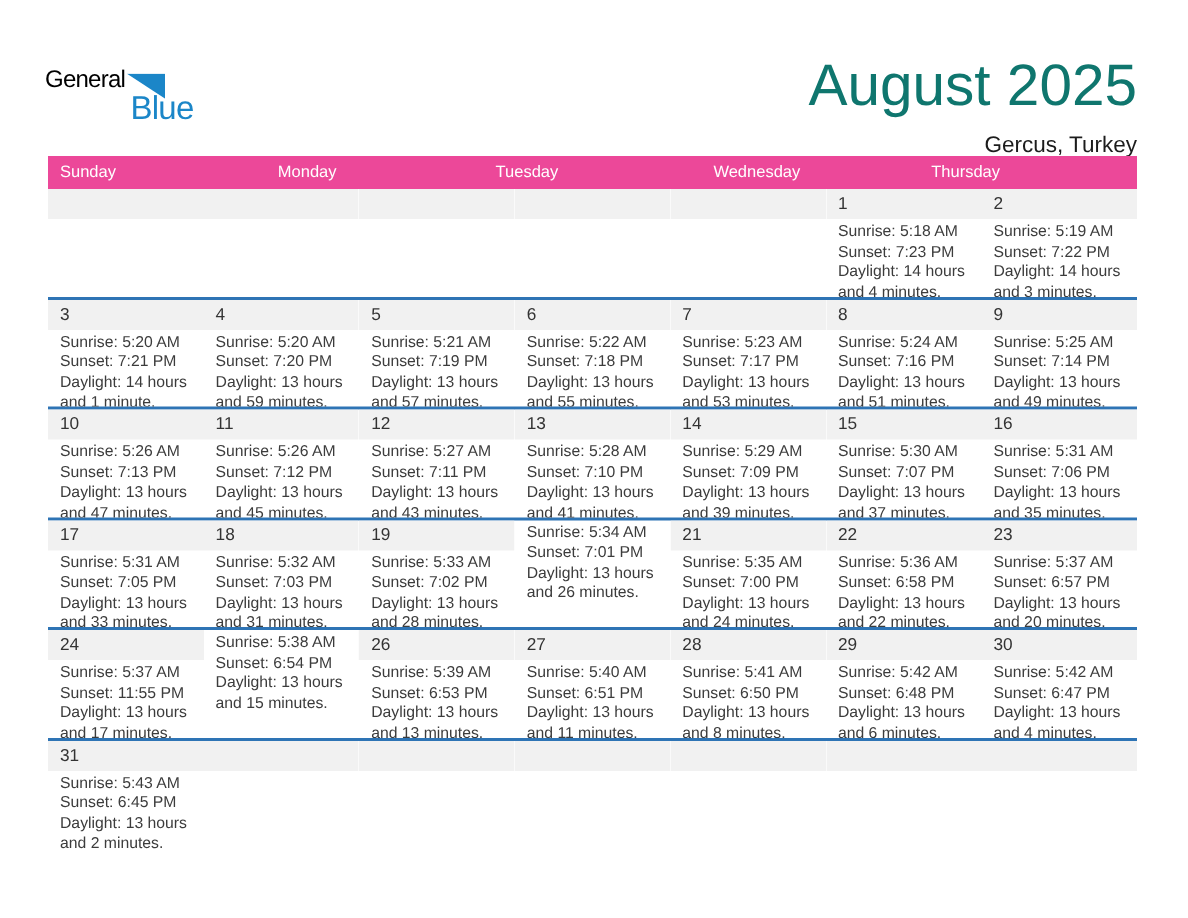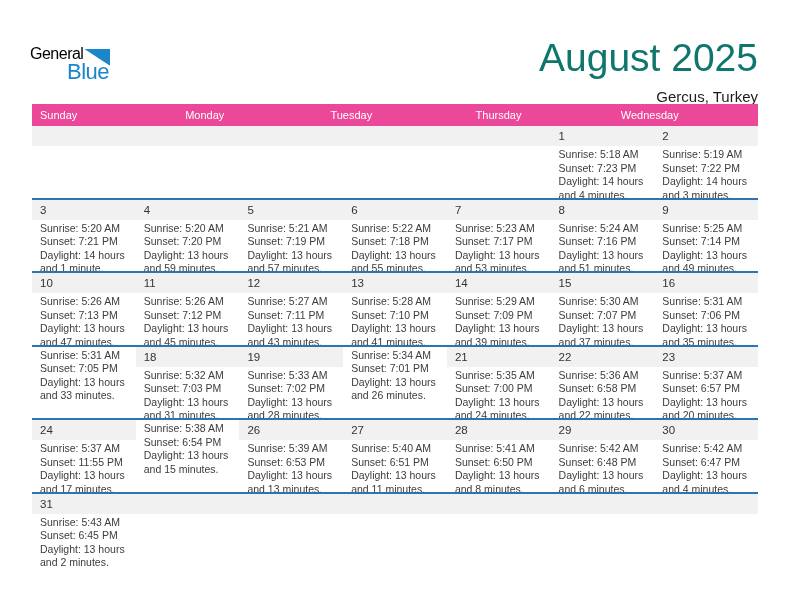--- a/index.html
+++ b/index.html
@@ -7,21 +7,21 @@
     width:792px;height:612px;background:#ffffff;position:relative;
     font-family:"Liberation Sans", sans-serif;color:#333;
     -webkit-font-smoothing:antialiased;
   }
   
   .logo{position:absolute;left:30px;top:46px;line-height:1;}
   .logo-row{display:flex;align-items:flex-start;}
   .logo-general{font-size:16px;color:#000000;letter-spacing:-0.5px;text-align:right;}
   .logo-tri{display:inline-block;width:26px;height:17px;background:#1b86c8;
     clip-path:polygon(0 0,100% 0,100% 100%);margin-left:1px;margin-top:3px;}
-  .logo-blue{font-size:22px;color:#1b86c8;letter-spacing:-0.5px;margin-top:-5px;margin-left:37px;}
+  .logo-blue{font-size:22px;color:#1b86c8;letter-spacing:-0.5px;margin-top:-5px;margin-left:57px;}
   .titles{position:absolute;right:34px;top:36px;text-align:right;}
   .month-title{font-size:39px;color:#0f766e;}
   .location{font-size:15px;color:#1c1c1c;margin-top:8px;}
 
   
   .calendar{position:absolute;left:32px;top:104px;width:726px;}
   .weekday-row{display:flex;background:#ec4899;height:22px;}
   .weekday-cell{flex:1 1 0;min-width:0;color:#ffffff;font-size:11px;line-height:22px;padding-left:8px;}
   .week-row{display:flex;height:71.5px;border-bottom:2px solid #2e74b5;}
   .week-row.last{height:86px;border-bottom:none;}
@@ -43,22 +43,22 @@
 <div class="titles">
   <div class="month-title">August 2025</div>
   <div class="location">Gercus, Turkey</div>
 </div>
 
 <div class="calendar">
   <div class="weekday-row" id="weekday-row">
       <div class="weekday-cell">Sunday</div>
       <div class="weekday-cell">Monday</div>
       <div class="weekday-cell">Tuesday</div>
+      <div class="weekday-cell">Wednesday</div>
       <div class="weekday-cell">Thursday</div>
-      <div class="weekday-cell">Wednesday</div>
     </div>
   <div id="weeks">
       <div class="week-row">
         <div class="cell">
           <div class="num"></div>
         </div>
         <div class="cell">
           <div class="num"></div>
         </div>
         <div class="cell">
@@ -198,20 +198,21 @@
           <div class="num">16</div>
           <div class="details">
             <div>Sunrise: 5:31 AM</div>
             <div>Sunset: 7:06 PM</div>
             <div>Daylight: 13 hours<br>and 35 minutes.</div>
           </div>
         </div>
       </div>
       <div class="week-row">
         <div class="cell">
+          <div class="num">17</div>
           <div class="details">
             <div>Sunrise: 5:31 AM</div>
             <div>Sunset: 7:05 PM</div>
             <div>Daylight: 13 hours<br>and 33 minutes.</div>
           </div>
         </div>
         <div class="cell">
           <div class="num">18</div>
           <div class="details">
             <div>Sunrise: 5:32 AM</div>

